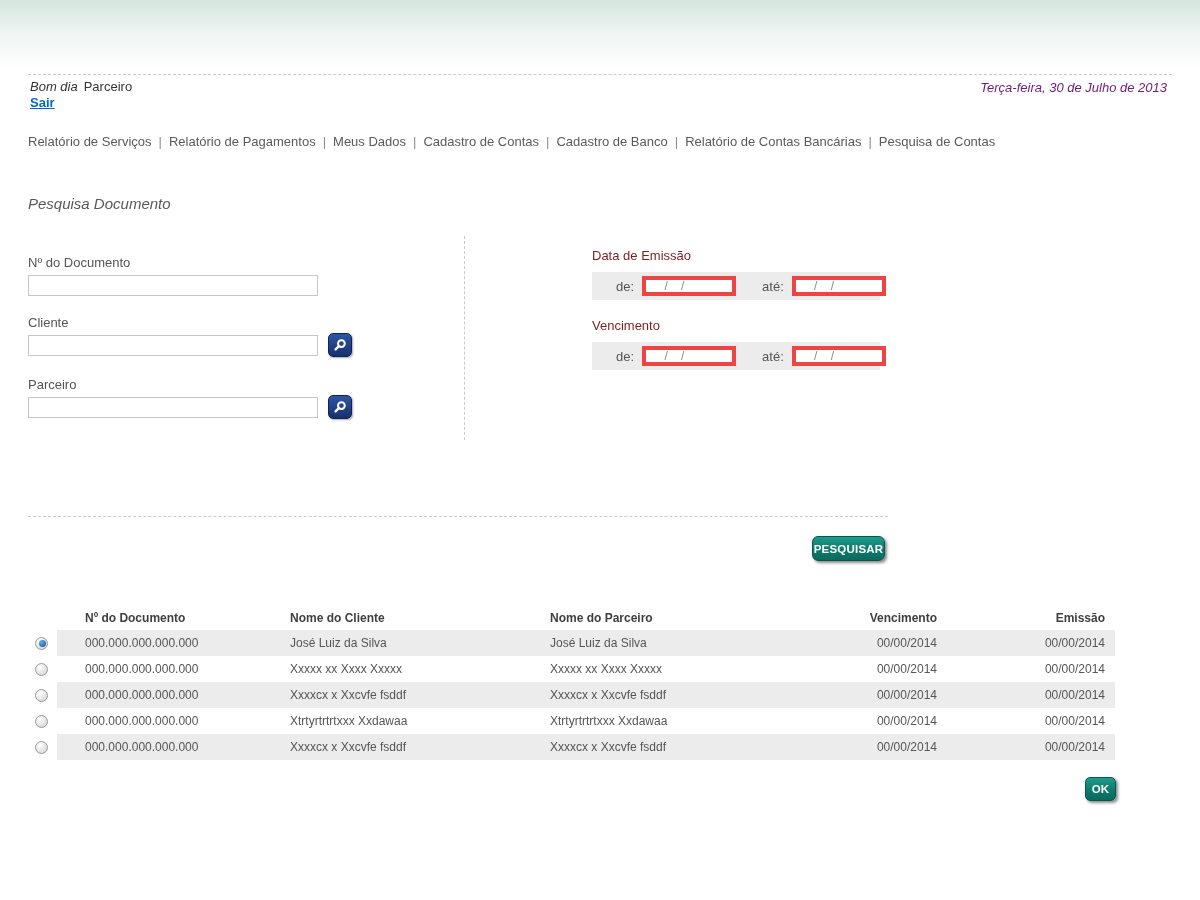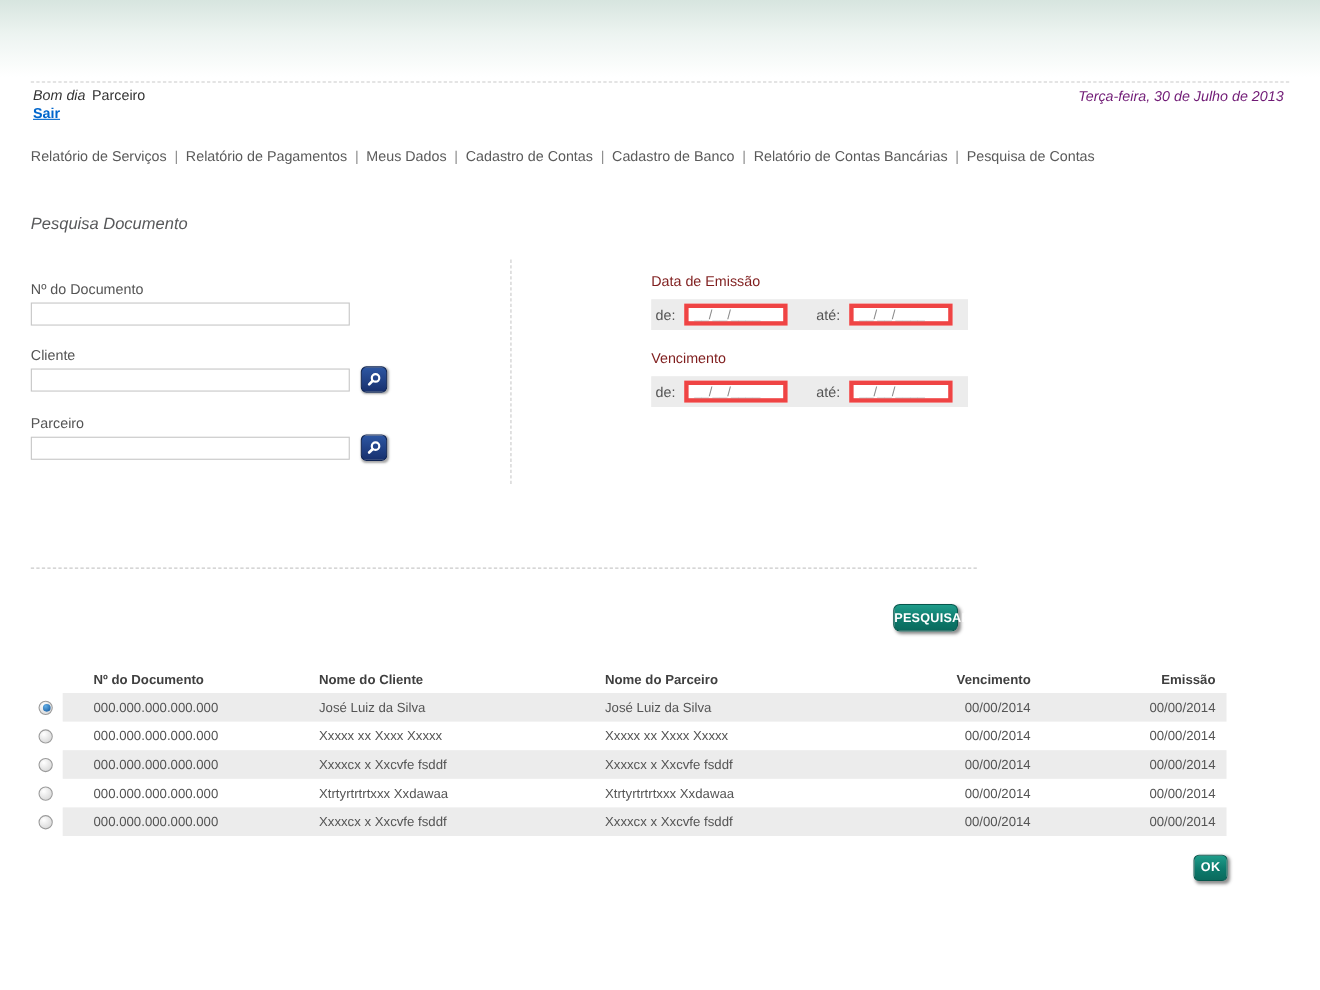--- a/index.html
+++ b/index.html
@@ -53,31 +53,31 @@
   .btn-partner { top:395px; }
 
   
   .section-label { position:absolute; left:592px; font-size:13px; color:#7f1d1d; }
   .lbl-emission { top:248px; }
   .lbl-due { top:318px; }
   .date-strip { position:absolute; left:592px; width:288px; height:28px; background:#ececec;
     display:flex; align-items:center; }
   .strip-emission { top:272px; }
   .strip-due { top:342px; }
-  .range-label { font-size:13px; color:#545454; margin-left:4px; }
+  .range-label { font-size:13px; color:#545454; margin-left:24px; }
   .range-label.to { margin-left:26px; }
   .date-input { width:94px; height:20px; border:4px solid #ef4444; margin-left:8px; background:#fff;
     font-family:"Liberation Sans", sans-serif; font-size:12px; color:#8a8a8a; padding:1px 5px; }
 
   
   .teal-btn { border:1px solid #07564c; border-radius:6px; color:#fff; font-weight:bold;
     font-family:"Liberation Sans", sans-serif; font-size:11.5px; letter-spacing:.2px;
     background:linear-gradient(180deg,#1f9c8a 0%,#0d7a6c 55%,#0a6a5d 100%);
     box-shadow:2px 2px 3px rgba(0,0,0,.45); cursor:pointer; }
-  .btn-pesquisar { position:absolute; top:549px; left:812px; width:59px; height:25px; }
+  .btn-pesquisar { position:absolute; top:536px; left:812px; width:73px; height:25px; }
   .btn-ok { position:absolute; top:777px; left:1085px; width:31px; height:24px; border-radius:5px; }
 
   
   .results { position:absolute; top:605px; left:28px; width:1087px; font-size:12px; color:#555; }
   .thead { display:flex; height:25px; align-items:center; font-weight:bold; color:#3f3f3f; }
   .trow { display:flex; height:26px; align-items:flex-start; }
   .radio-cell { width:29px; height:100%; display:flex; align-items:center; }
   .cells { display:flex; flex:1; height:100%; align-items:center; }
   .trow.stripe .cells { background:#ececec; }
   .c-doc { width:233px; padding-left:28px; }

